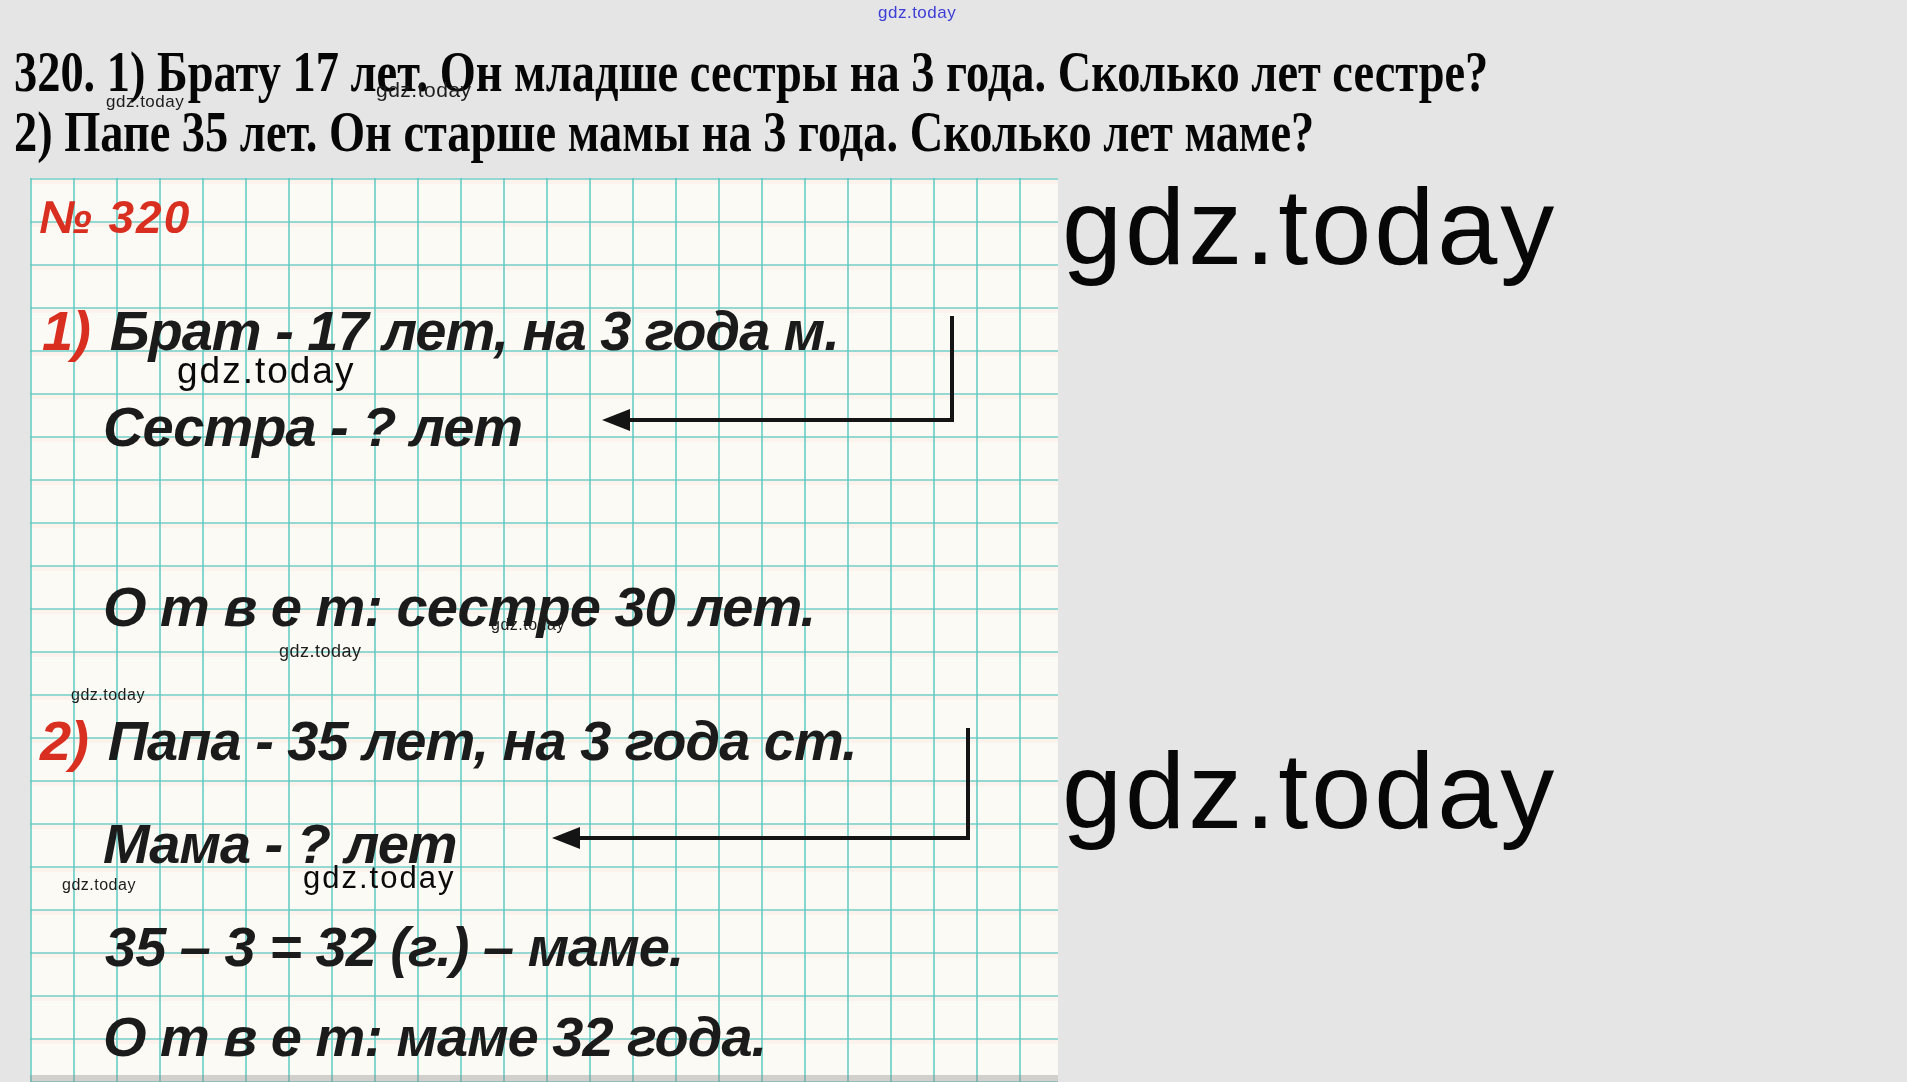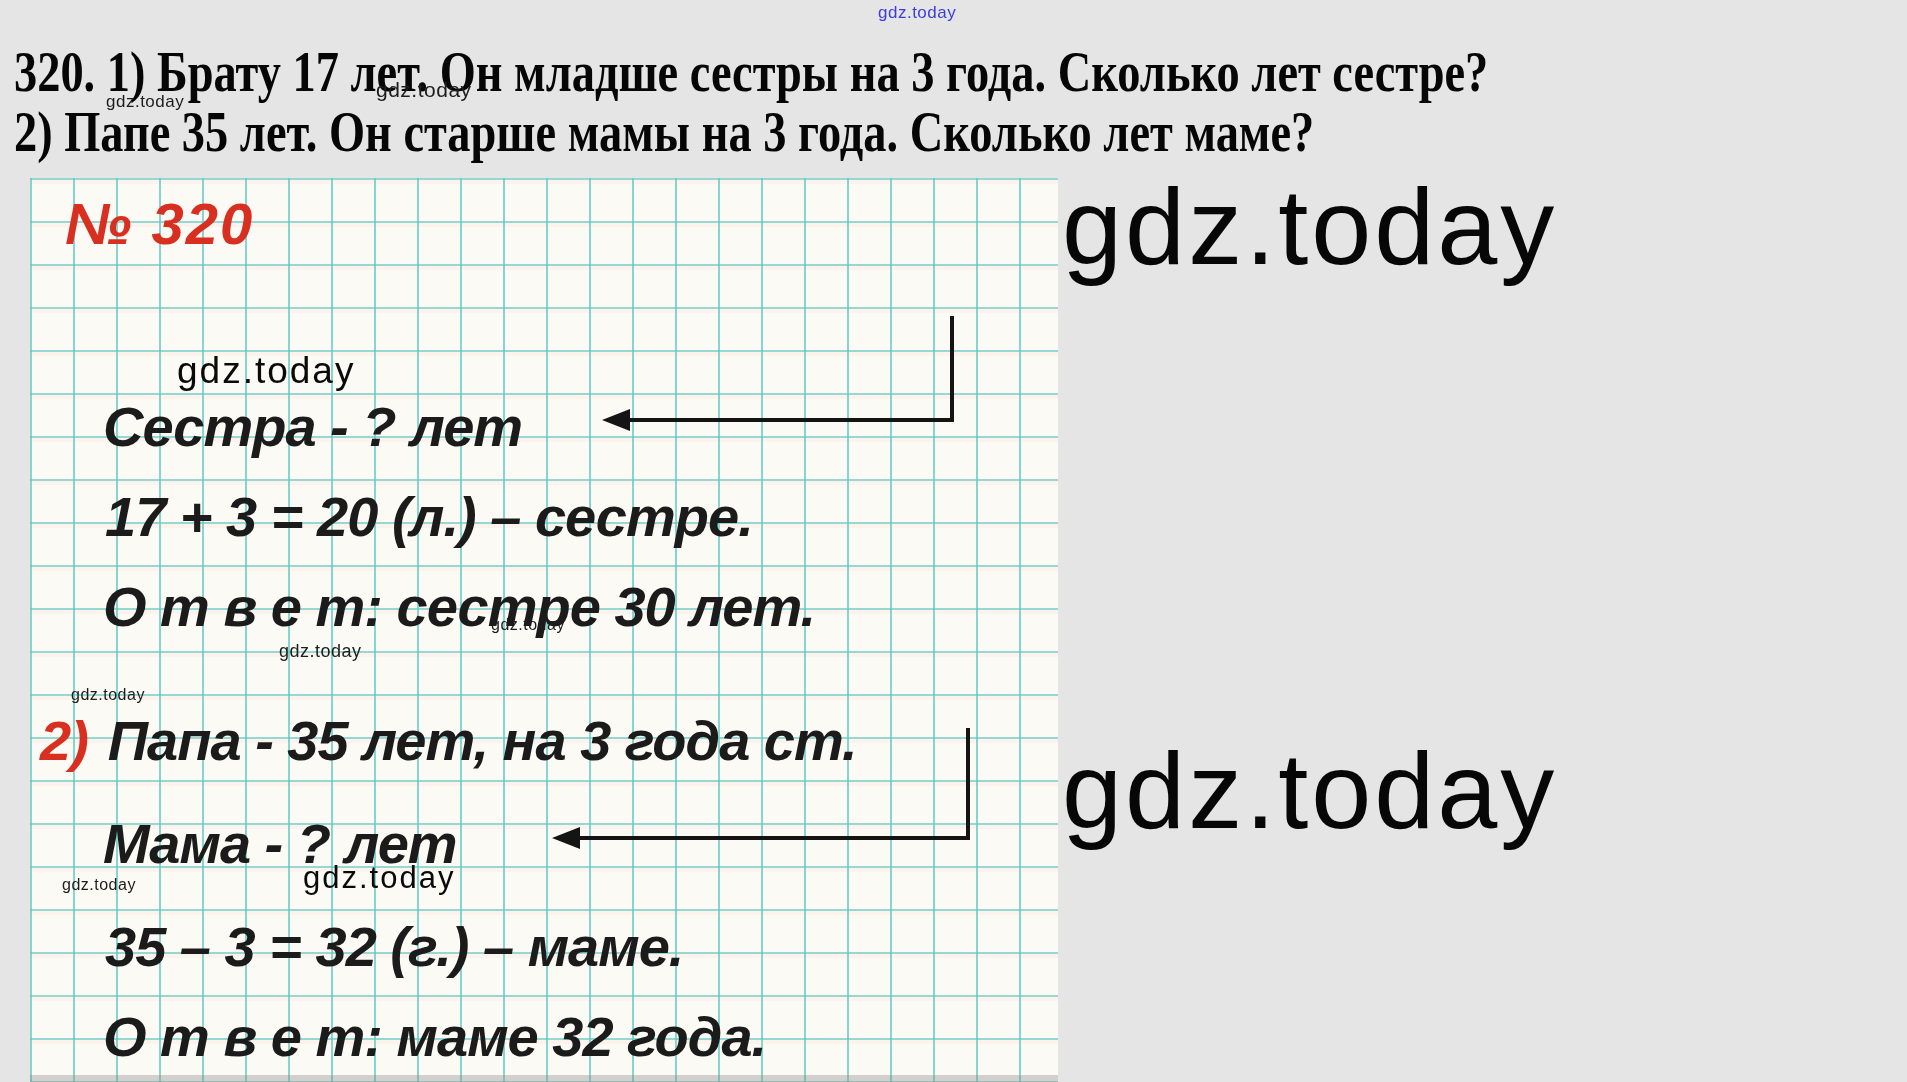--- a/index.html
+++ b/index.html
@@ -46,23 +46,23 @@
     color:#1b1b1b;
     white-space:nowrap;
     letter-spacing:-1px;
   }
   .hand-line .num{
     display:inline-block;
     margin-right:20px;
   }
   .red{color:#d92f20;}
   #task-number{
-    position:absolute;left:65px;top:190px;
+    position:absolute;left:39px;top:190px;
     font-weight:bold;font-style:italic;
-    font-size:58px;color:#d92f20;
+    font-size:46px;color:#d92f20;
     letter-spacing:2px;white-space:nowrap;
   }
   
   .arrow-v{position:absolute;width:4px;background:#141414;}
   .arrow-h{position:absolute;height:4px;background:#141414;}
   .arrow-head-left{
     position:absolute;width:0;height:0;
     border-top:11px solid transparent;
     border-bottom:11px solid transparent;
     border-right:28px solid #141414;
@@ -94,30 +94,32 @@
 
   <div class="wm wm-big" style="left:1062px;top:164px;">gdz.today</div>
   <div class="wm wm-big" style="left:1062px;top:728px;">gdz.today</div>
 
   <div id="paper">
     <div id="paper-bottom-edge"></div>
   </div>
 
   <div id="task-number">№ 320</div>
 
+  <div class="hand-line" style="left:42px;top:300px;">
+    <span class="num red">1)</span><span>Брат - 17 лет, на 3 года м.</span>
+  </div>
 
   <div class="wm wm-thin" style="left:177px;top:350px;font-size:37px;">gdz.today</div>
 
   <div class="hand-line" style="left:103px;top:396px;">Сестра - ? лет</div>
 
   <div class="arrow-v" style="left:950px;top:316px;height:106px;"></div>
   <div class="arrow-h" style="left:624px;top:418px;width:330px;"></div>
   <div class="arrow-head-left" style="left:602px;top:409px;"></div>
 
-  <div class="hand-line" style="left:105px;top:486px;">17 + 3 = 20 (л.) – сестре.</div>
 
   <div class="hand-line" style="left:103px;top:576px;">О т в е т: сестре 30 лет.</div>
 
   <div class="wm" style="left:491px;top:616px;font-size:16px;">gdz.today</div>
   <div class="wm" style="left:279px;top:641px;font-size:18px;">gdz.today</div>
   <div class="wm" style="left:71px;top:686px;font-size:16px;">gdz.today</div>
 
   <div class="hand-line" style="left:40px;top:710px;text-align:right;">
     <span class="num red">2)</span><span>Папа - 35 лет, на 3 года ст.</span>
   </div>

